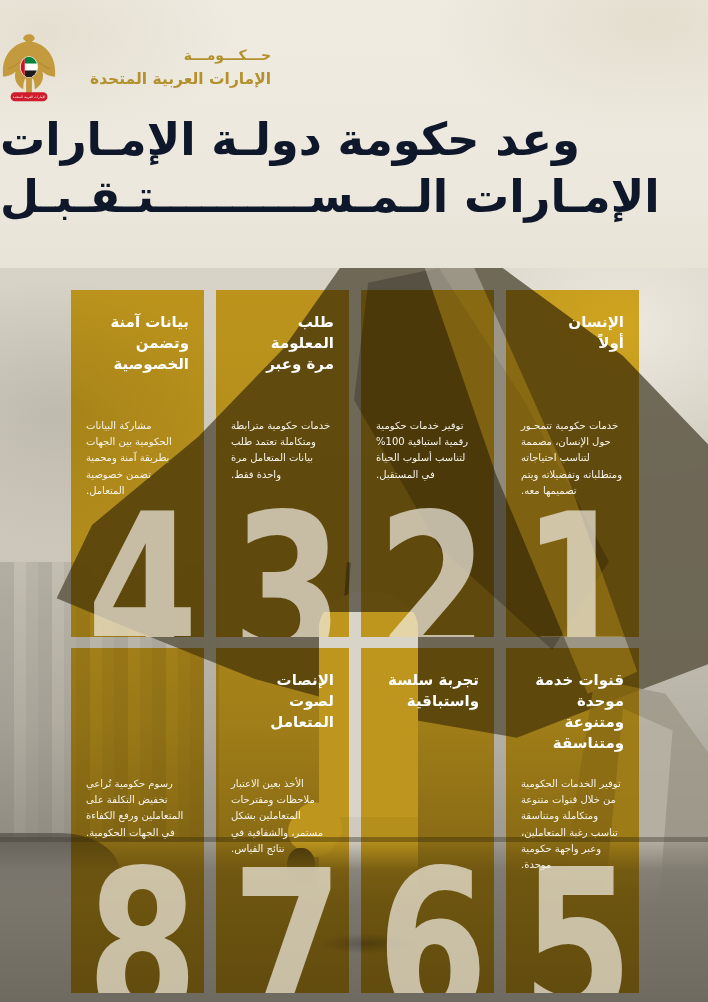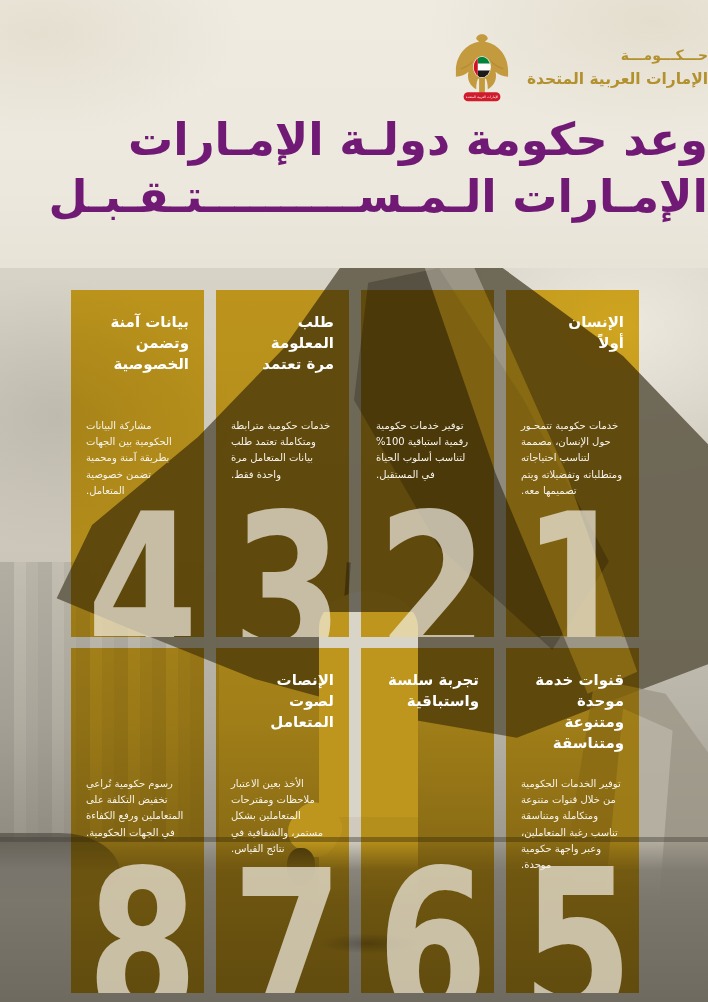--- a/index.html
+++ b/index.html
@@ -5,28 +5,28 @@
   html,body{margin:0;padding:0;background:#ece8dd;}
   .poster{position:relative;width:708px;height:1002px;overflow:hidden;background:#ece8dd;
     isolation:isolate;font-family:"DejaVu Sans",sans-serif;direction:rtl;}
   
   .header-bg{position:absolute;top:0;left:0;width:708px;height:268px;
     background:
       radial-gradient(45% 60% at 92% 8%, rgba(223,216,198,.7), rgba(223,216,198,0) 70%),
       radial-gradient(40% 55% at 6% 12%, rgba(222,215,197,.6), rgba(222,215,197,0) 70%),
       linear-gradient(180deg,#efebe1 0%,#ece8dd 70%,#e7e3d7 100%);}
   
-  .logo{position:absolute;top:30px;left:0;right:0;display:flex;justify-content:flex-start;align-items:center;gap:16px;}
+  .logo{position:absolute;top:30px;left:0;right:0;display:flex;justify-content:flex-end;align-items:center;gap:32px;}
   .logo-text{text-align:right;color:#b3912f;}
   .gov-label{font-size:14px;font-weight:700;margin-bottom:7px;}
   .gov-name{font-size:15.5px;font-weight:700;}
   .emblem{display:block;}
   
-  .main-title{position:absolute;top:112px;left:0;right:0;margin:0;text-align:right;
-    color:#701a75;font-size:45px;line-height:1.26;font-weight:700;}
+  .main-title{position:absolute;top:112px;left:0;right:0;margin:0;text-align:left;
+    color:#0f172a;font-size:45px;line-height:1.26;font-weight:700;}
   .main-title span{display:block;}
   
   .photo{position:absolute;top:268px;left:0;width:708px;height:734px;overflow:hidden;
     background:
       radial-gradient(42% 30% at 88% 8%, rgba(241,237,227,.85), rgba(241,237,227,0) 70%),
       radial-gradient(36% 26% at 8% 20%, rgba(176,171,159,.55), rgba(176,171,159,0) 70%),
       linear-gradient(180deg,#d8d3c7 0%,#cbc6b9 40%,#b7b2a6 62%,#a19c91 76%,#8e8a80 88%,#7f7b72 100%);}
   .photo>div{position:absolute;}
   .skyline{left:0;top:40%;width:31%;height:38%;opacity:.8;
     background:repeating-linear-gradient(90deg, rgba(105,100,92,.30) 0 14px, rgba(105,100,92,.10) 14px 26px, rgba(105,100,92,.22) 26px 38px);}
@@ -123,21 +123,21 @@
       <p class="card-desc">خدمات حكومية تتمحـور حول الإنسان، مصممة لتناسب احتياجاته ومتطلباته وتفضيلاته ويتم تصميمها معه.</p>
       <div class="num">1</div>
     </section>
     <section class="card">
       <p class="card-desc">توفير خدمات حكومية رقمية استباقية 100% لتناسب أسلوب الحياة في المستقبل.</p>
       <div class="num">2</div>
     </section>
     <section class="card">
       <h2 class="card-title">طلب
 المعلومة
-مرة تعتمد</h2>
+مرة وعبر</h2>
       <p class="card-desc">خدمات حكومية مترابطة ومتكاملة تعتمد طلب بيانات المتعامل مرة واحدة فقط.</p>
       <div class="num">3</div>
     </section>
     <section class="card">
       <h2 class="card-title">بيانات آمنة
 وتضمن
 الخصوصية</h2>
       <p class="card-desc">مشاركة البيانات الحكومية بين الجهات بطريقة آمنة ومحمية تضمن خصوصية المتعامل.</p>
       <div class="num">4</div>
     </section>

